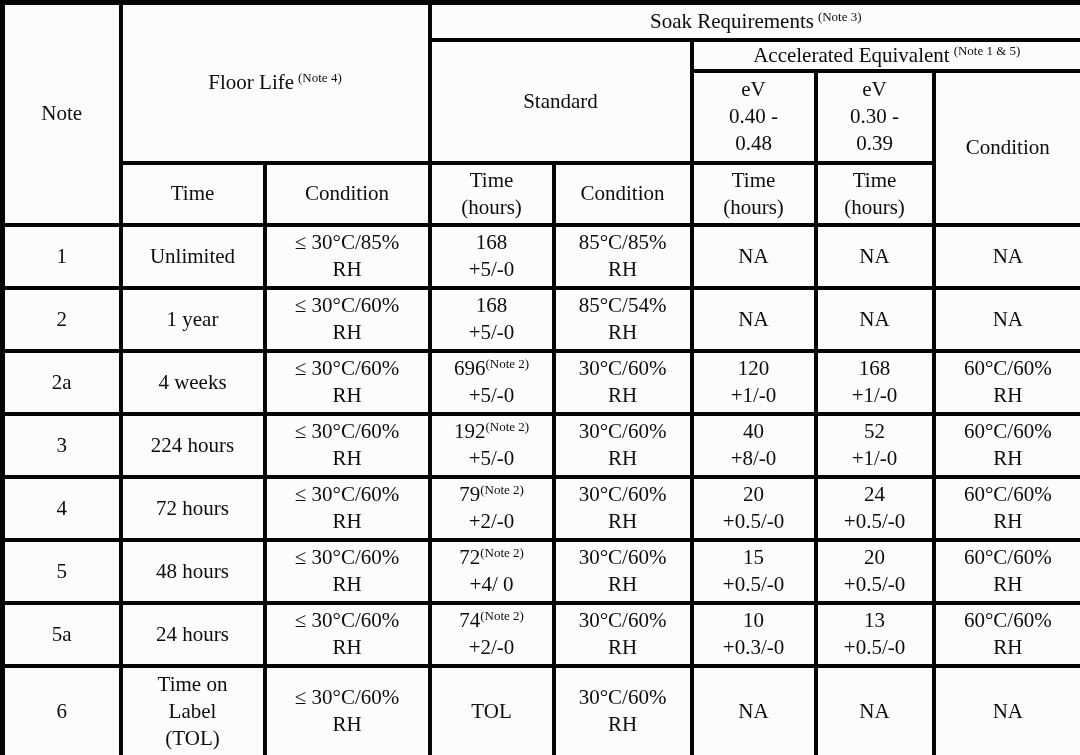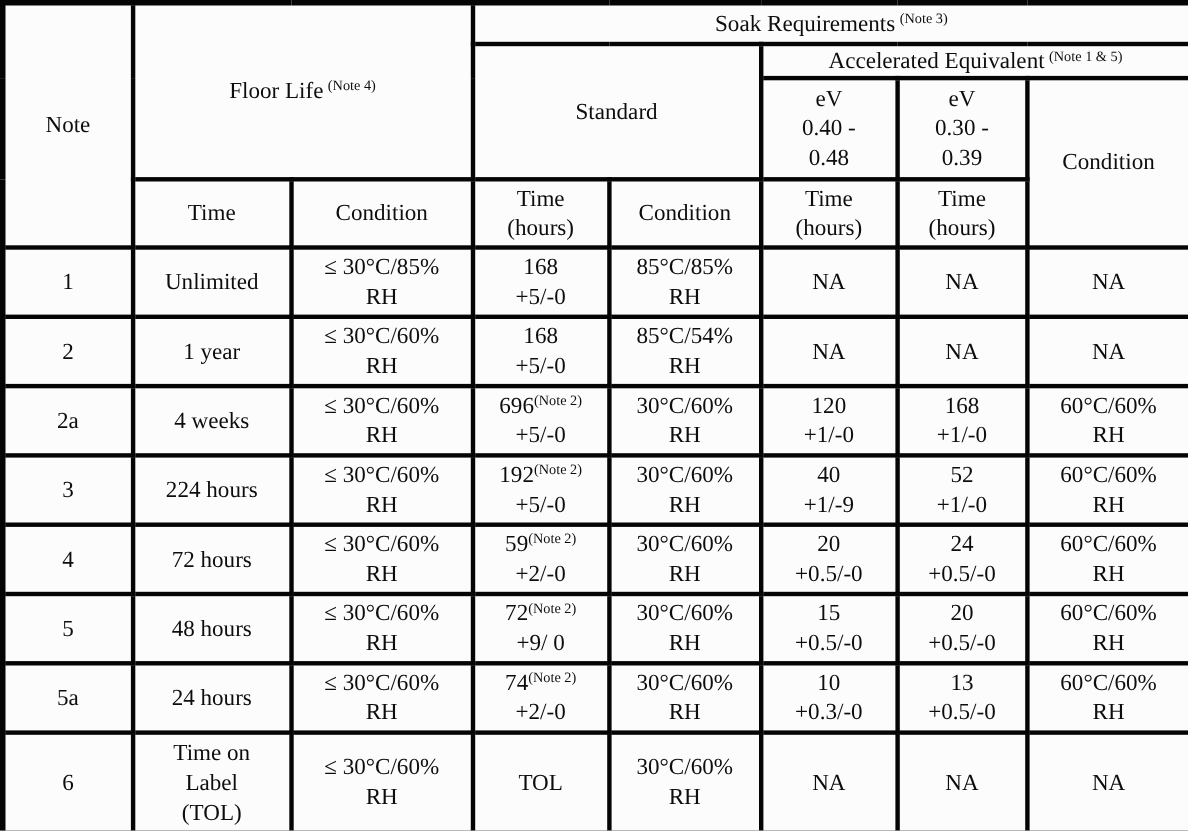--- a/index.html
+++ b/index.html
@@ -156,54 +156,54 @@
     <td class="pre">224 hours</td>
     <td class="pre">≤ 30°C/60%
 RH</td>
     <td>
             <div><span>192</span><sup class="note">(Note 2)</sup></div>
             <div class="tol-line">+5/-0</div>
           </td>
     <td class="pre">30°C/60%
 RH</td>
     <td class="pre">40
-+1/-9</td>
++8/-0</td>
     <td class="pre">52
 +1/-0</td>
     <td class="pre">60°C/60%
 RH</td>
   </tr>
 
   <tr style="height:63px">
     <td class="level-cell">4</td>
     <td class="pre">72 hours</td>
     <td class="pre">≤ 30°C/60%
 RH</td>
     <td>
-            <div><span>59</span><sup class="note">(Note 2)</sup></div>
+            <div><span>79</span><sup class="note">(Note 2)</sup></div>
             <div class="tol-line">+2/-0</div>
           </td>
     <td class="pre">30°C/60%
 RH</td>
     <td class="pre">20
 +0.5/-0</td>
     <td class="pre">24
 +0.5/-0</td>
     <td class="pre">60°C/60%
 RH</td>
   </tr>
 
   <tr style="height:63px">
     <td class="level-cell">5</td>
     <td class="pre">48 hours</td>
     <td class="pre">≤ 30°C/60%
 RH</td>
     <td>
             <div><span>72</span><sup class="note">(Note 2)</sup></div>
-            <div class="tol-line">+9/ 0</div>
+            <div class="tol-line">+4/ 0</div>
           </td>
     <td class="pre">30°C/60%
 RH</td>
     <td class="pre">15
 +0.5/-0</td>
     <td class="pre">20
 +0.5/-0</td>
     <td class="pre">60°C/60%
 RH</td>
   </tr>

